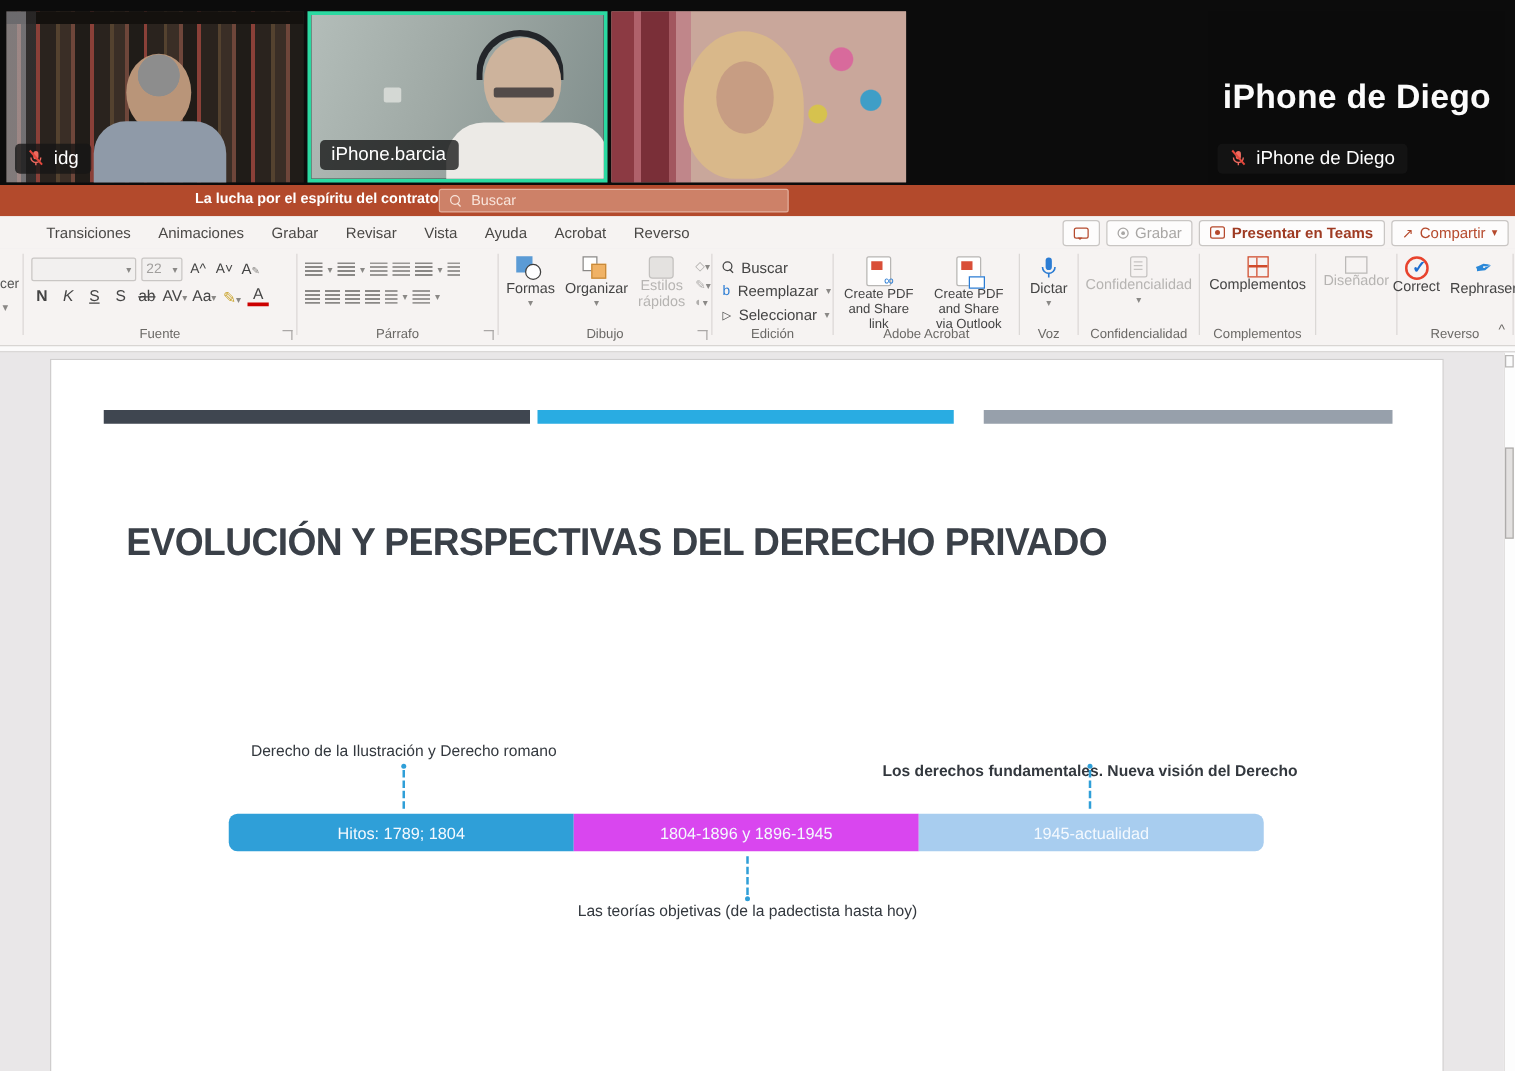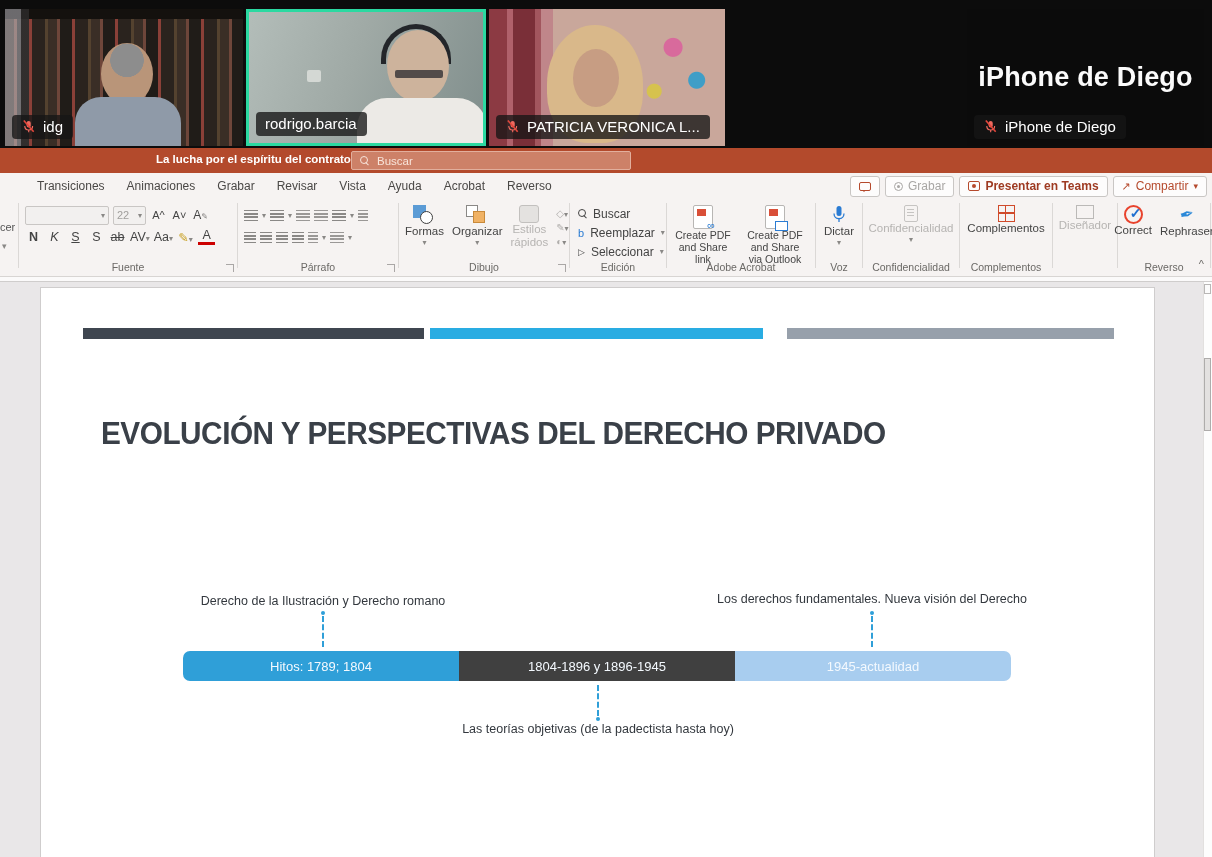--- a/index.html
+++ b/index.html
@@ -184,37 +184,28 @@
 
     <div class="tile tile-2" style="border-color: rgb(43, 217, 161);">
       <div class="scene scene-rodrigo">
         <div class="switch"></div>
         <div class="headset"></div>
         <div class="head"></div>
         <div class="glasses"></div>
         <div class="body"></div>
       </div>
       <div class="name-pill">
-        <span>rodrigo.barcia</span>
+        <span>iPhone.barcia</span>
       </div>
     </div>
 
     <div class="tile tile-3">
       <div class="scene scene-patricia">
         <div class="hair"></div>
         <div class="face"></div>
-      </div>
-      <div class="name-pill">
-        <svg class="mic-muted" viewBox="0 0 16 16">
-            <rect x="6" y="2" width="4.4" height="7" rx="2.2" fill="#ee6a5f"></rect>
-            <path d="M4 7.5c0 2.4 1.8 4.2 4.2 4.2s4.2-1.8 4.2-4.2" stroke="#ee6a5f" stroke-width="1.2" fill="none"></path>
-            <line x1="8.2" y1="11.7" x2="8.2" y2="14" stroke="#ee6a5f" stroke-width="1.2"></line>
-            <line x1="3" y1="1.5" x2="13.5" y2="13.5" stroke="#e4473c" stroke-width="1.7"></line>
-          </svg>
-        <span>PATRICIA VERONICA L...</span>
       </div>
     </div>
 
 
     <div class="tile tile-5">
       <div class="iphone-big">iPhone de Diego</div>
       <div class="name-pill">
         <svg class="mic-muted" viewBox="0 0 16 16">
             <rect x="6" y="2" width="4.4" height="7" rx="2.2" fill="#ee6a5f"></rect>
             <path d="M4 7.5c0 2.4 1.8 4.2 4.2 4.2s4.2-1.8 4.2-4.2" stroke="#ee6a5f" stroke-width="1.2" fill="none"></path>
@@ -467,28 +458,28 @@
   <div class="editor">
     <div class="slide">
 
       <div class="topbar" style="left: 42px; width: 341px; background: rgb(63, 70, 80);"></div>
       <div class="topbar" style="left: 389px; width: 333px; background: rgb(41, 172, 226);"></div>
       <div class="topbar" style="left: 746px; width: 327px; background: rgb(151, 160, 171);"></div>
 
       <div class="slide-title">EVOLUCIÓN Y PERSPECTIVAS DEL DERECHO PRIVADO</div>
 
       <div class="callout" style="left:282px; top:306px;">Derecho de la Ilustración y Derecho romano</div>
-      <div class="callout" style="left:831px; top:304px;">Los derechos fundamentales. Nueva visión del Derecho</div>
+      <div class="callout" style="left:831px; top:322px;font-weight:bold;">Los derechos fundamentales. Nueva visión del Derecho</div>
 
       <div class="connector topdot" style="left:281px; top:328px; height:31px;"></div>
       <div class="connector topdot" style="left:830px; top:328px; height:31px;"></div>
 
       <div class="timeline">
         <div class="tseg" style="background: rgb(47, 159, 216);">Hitos: 1789; 1804</div>
-        <div class="tseg" style="background: #404040;">1804-1896 y 1896-1945</div>
+        <div class="tseg" style="background: #d946ef;">1804-1896 y 1896-1945</div>
         <div class="tseg" style="background: rgb(168, 205, 239);">1945-actualidad</div>
       </div>
 
       <div class="connector botdot" style="left:556px; top:397px; height:31px;"></div>
       <div class="callout" style="left:557px; top:434px;">Las teorías objetivas (de la padectista hasta hoy)</div>
     </div>
 
     <div class="scrollbar">
       <span class="scroll-btn"></span>
       <span class="scroll-thumb"></span>

